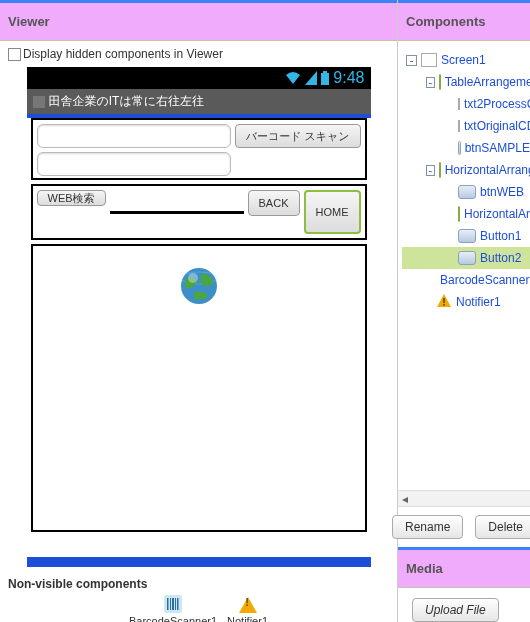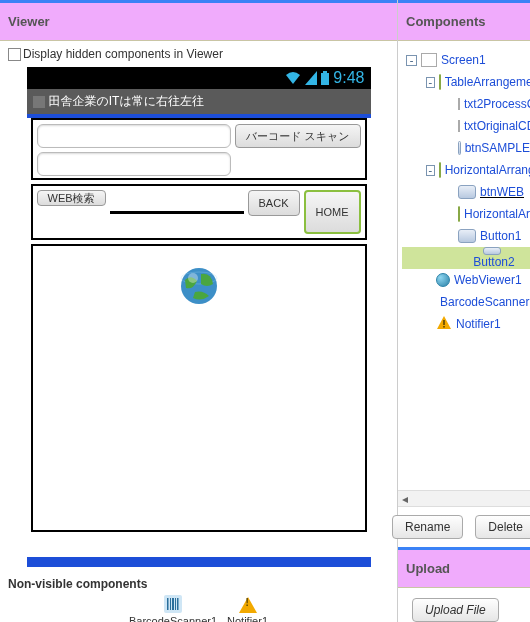--- a/index.html
+++ b/index.html
@@ -327,39 +327,35 @@
     </div>
     <div class="node" style="padding-left:56px;">
       <span class="ico-btn"></span>
       <span class="node-label">btnSAMPLE</span>
     </div>
     <div class="node" style="padding-left:24px;">
       <span class="tog">-</span>
       <span class="ico-cont"></span>
       <span class="node-label">HorizontalArrangement1</span>
     </div>
-    <div class="node" style="padding-left:56px;text-decoration:underline;">
+    <div class="node" style="padding-left:56px;">
       <span class="ico-btn"></span>
       <span class="node-label">btnWEB</span>
     </div>
     <div class="node" style="padding-left:56px;">
       <span class="ico-cont"></span>
       <span class="node-label">HorizontalArrangement2</span>
     </div>
     <div class="node" style="padding-left:56px;">
       <span class="ico-btn"></span>
       <span class="node-label">Button1</span>
     </div>
-    <div class="node selected" style="padding-left:56px;flex-direction:column;">
+    <div class="node selected" style="padding-left:56px;">
       <span class="ico-btn"></span>
       <span class="node-label">Button2</span>
-    </div>
-    <div class="node" style="padding-left:34px;">
-      <span class="ico-web"></span>
-      <span class="node-label">WebViewer1</span>
     </div>
     <div class="node" style="padding-left:34px;">
       <svg width="16" height="16" style="margin-right:4px;" viewBox="0 0 18 18">
           <rect x="0" y="0" width="18" height="18" fill="#cfe6f5" rx="2"></rect>
           <rect x="3" y="3" width="1.5" height="12" fill="#2b6f9c"></rect>
           <rect x="6" y="3" width="1" height="12" fill="#2b6f9c"></rect>
           <rect x="8" y="3" width="2" height="12" fill="#2b6f9c"></rect>
           <rect x="11" y="3" width="1" height="12" fill="#2b6f9c"></rect>
           <rect x="13" y="3" width="1.5" height="12" fill="#2b6f9c"></rect>
         </svg>
@@ -377,17 +373,17 @@
     </div>
   </div>
   <div class="hscroll">
     <span class="arrow">◂</span>
     <span class="track"></span>
   </div>
   <div class="btn-row">
     <div class="ai-btn">Rename</div>
     <div class="ai-btn">Delete</div>
   </div>
-  <div class="panel-header">Upload</div>
+  <div class="panel-header">Media</div>
   <div class="media-body">
     <div class="ai-btn" style="display:inline-block;font-style:italic;">Upload File</div>
   </div>
 </div>
 
 </body></html>

